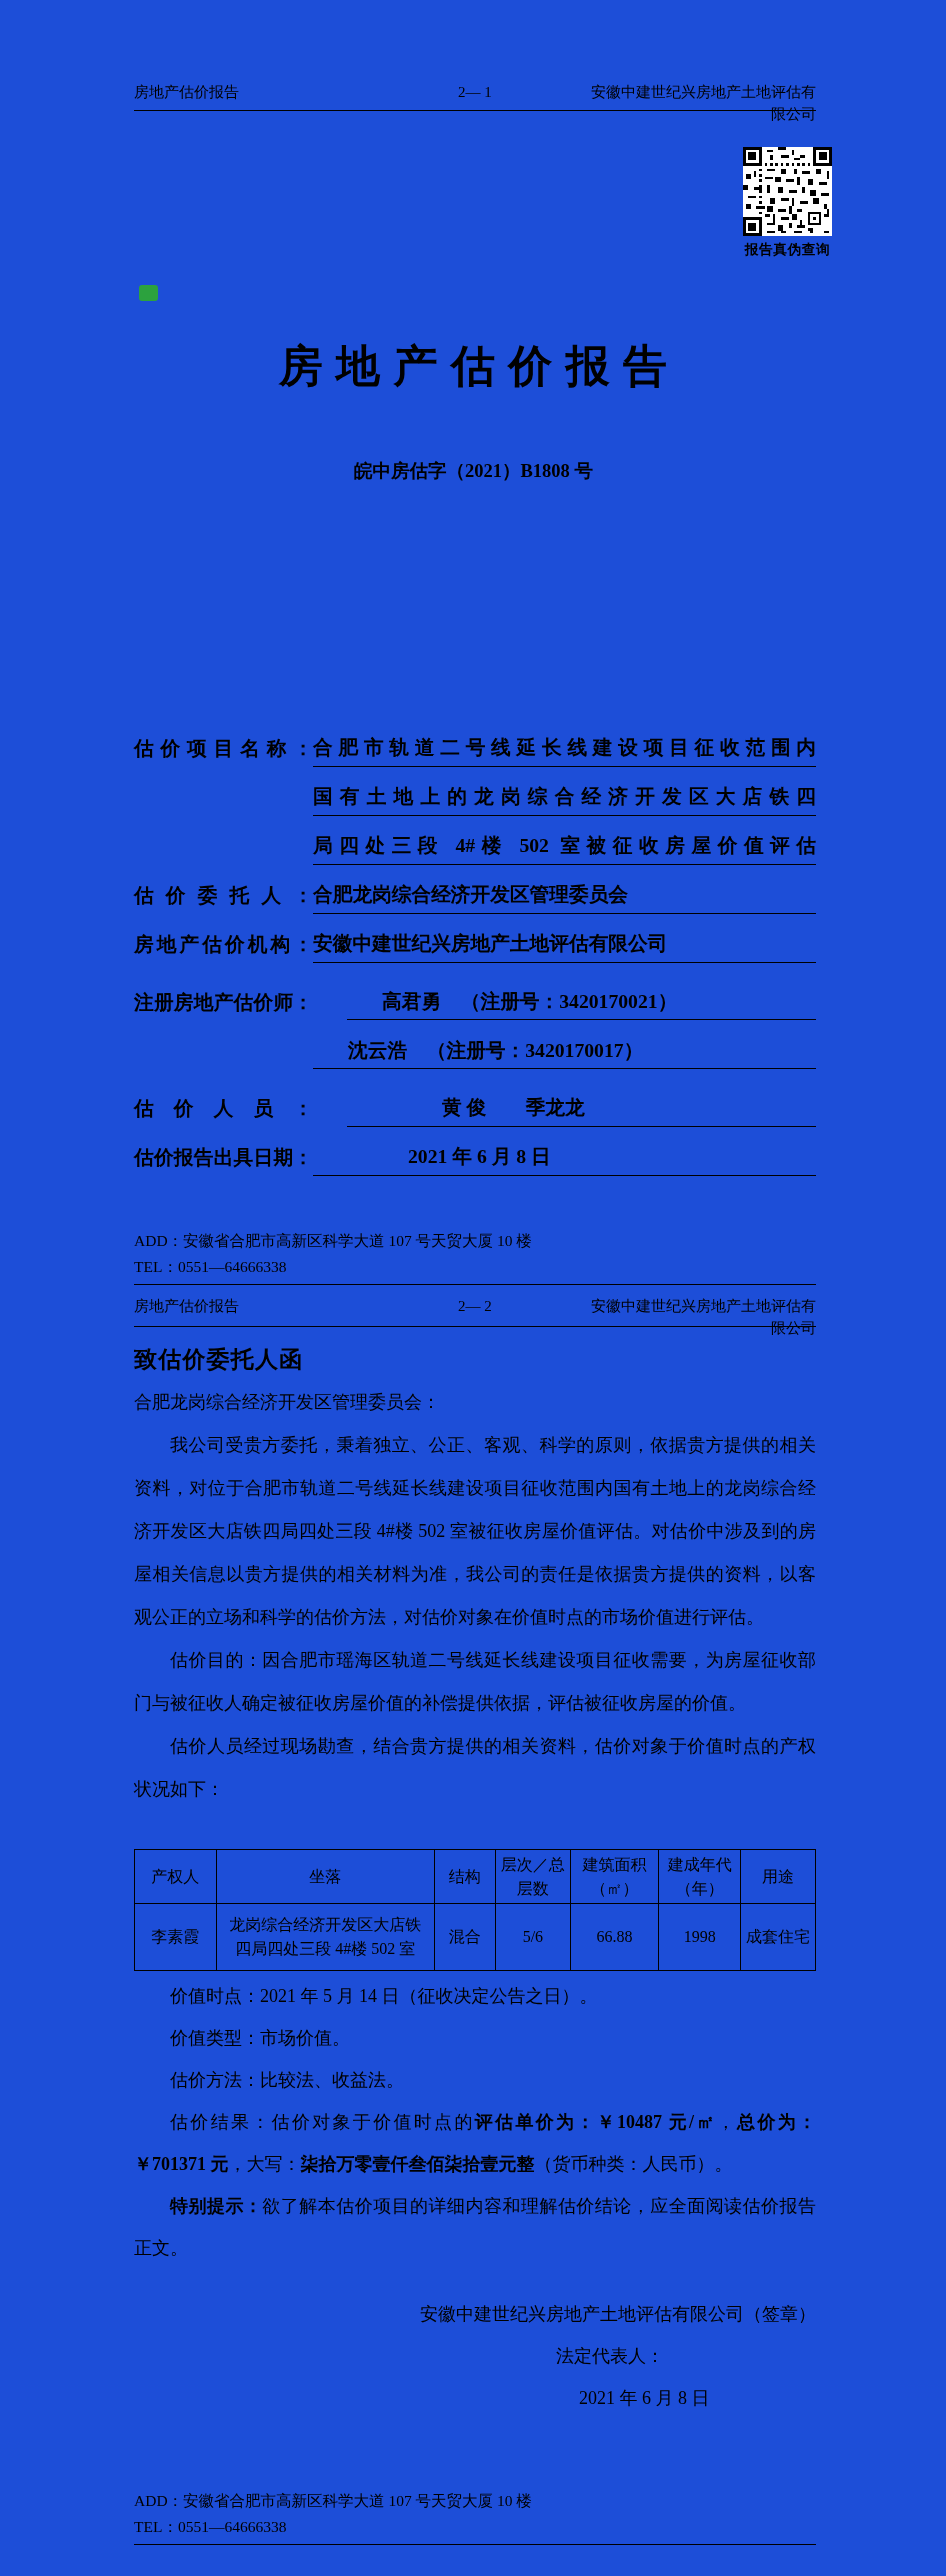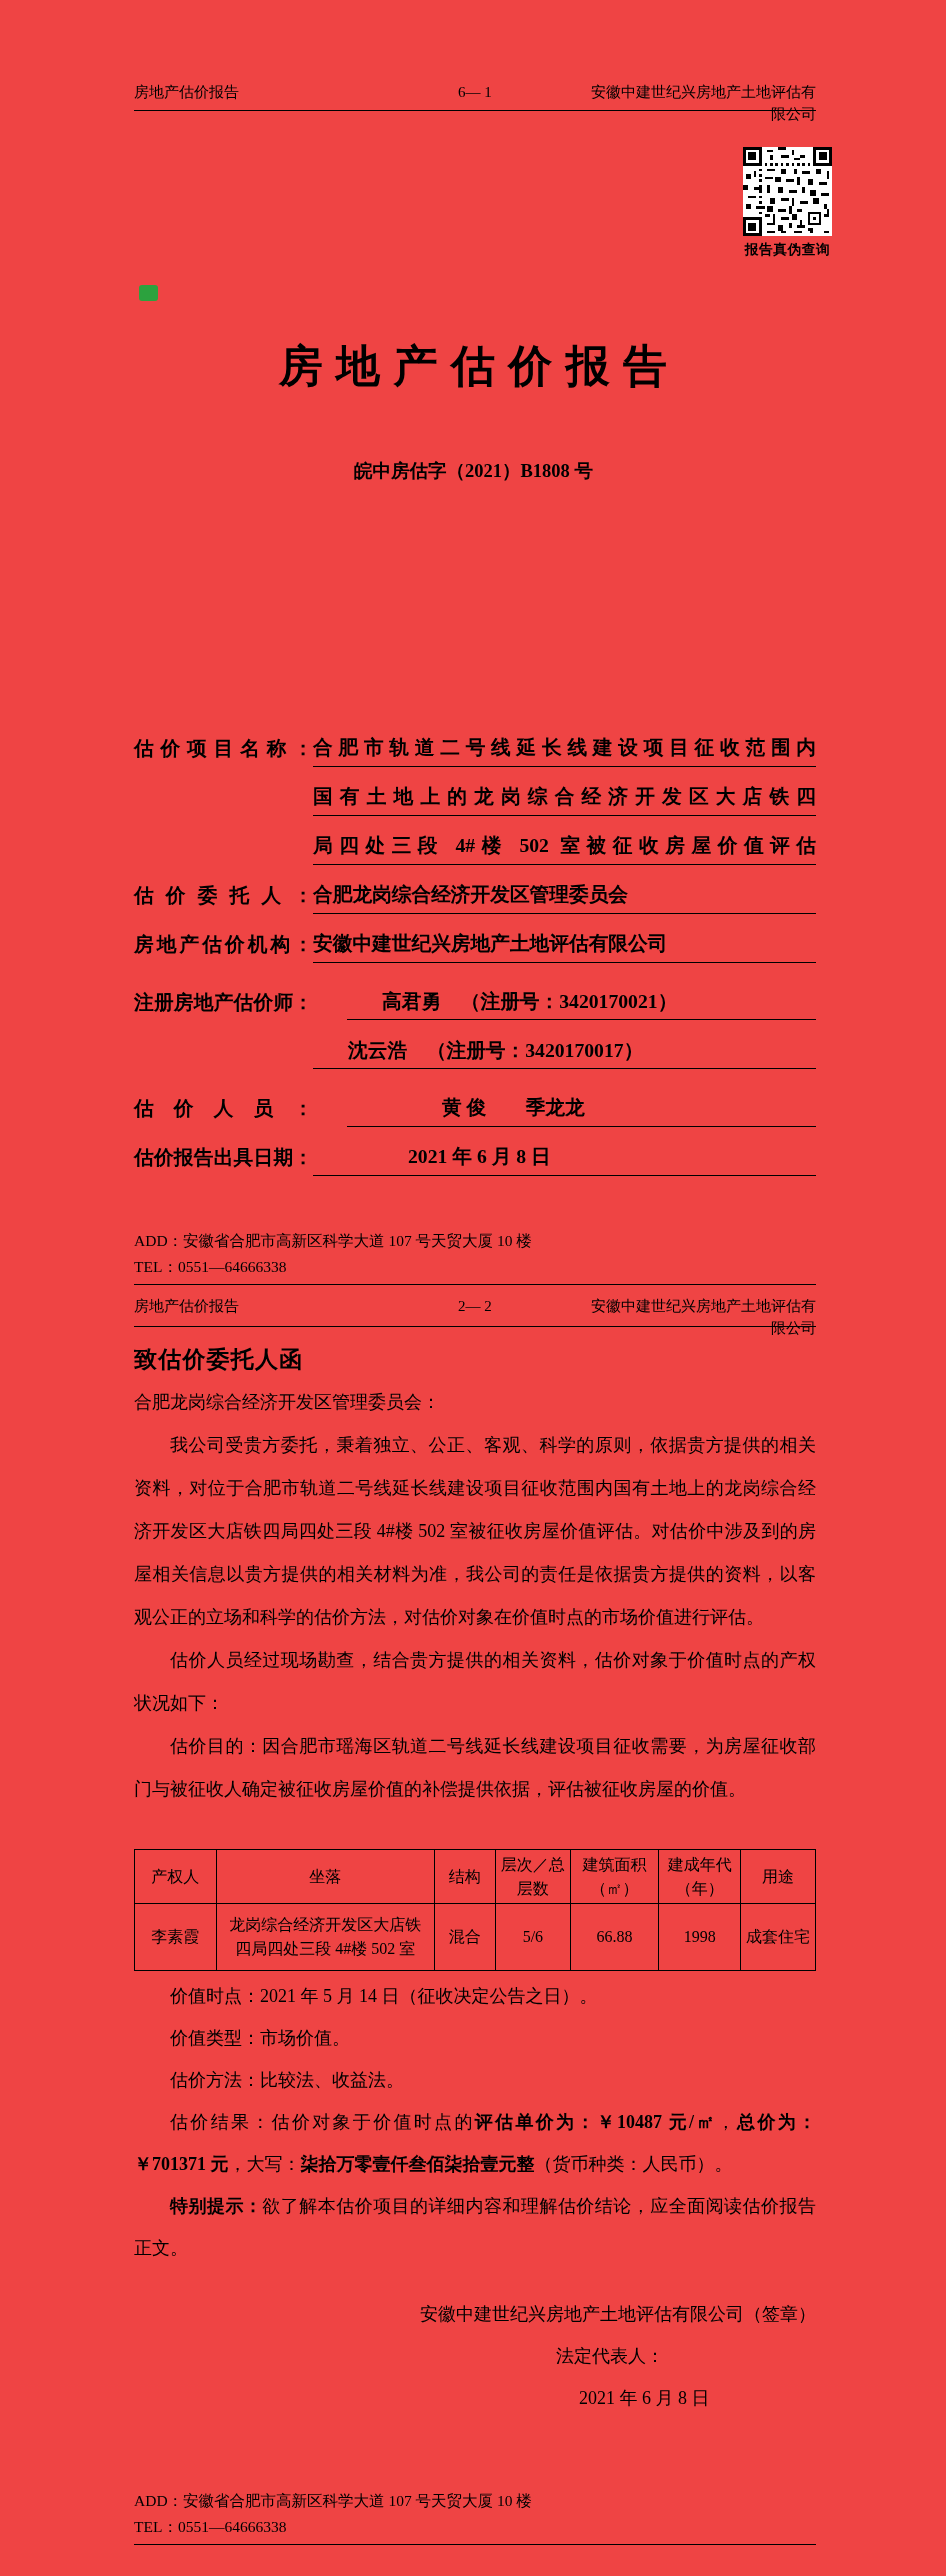--- a/index.html
+++ b/index.html
@@ -1,17 +1,17 @@
 <!DOCTYPE html>
 <html style="font-size:9.5px"><head>
 <meta charset="utf-8">
 <style>
   html,body { margin:0; padding:0; background:#ffffff; }
   .doc {
-    position:relative; width:947px; height:2576px; background:#ef4444;
+    position:relative; width:947px; height:2576px; background:#1d4ed8;
     font-family:"Liberation Serif","DejaVu Serif",serif; color:#000;
     overflow:hidden;
   }
   .abs { position:absolute; }
 
   
   .hdr { left:134px; right:131px; display:flex; align-items:baseline; font-size:15px; line-height:21.5px; }
   .hdr > span { flex:1; }
   .hdr .mid { text-align:center; }
   .hdr .rgt { text-align:right; }
@@ -58,21 +58,21 @@
 
   b { font-weight:bold; }
 </style>
 </head>
 <body>
 
 <div class="doc">
 
   <div class="abs hdr" style="top:82px">
     <span>房地产估价报告</span>
-    <span class="mid">6— 1</span>
+    <span class="mid">2— 1</span>
     <span class="rgt">安徽中建世纪兴房地产土地评估有限公司</span>
   </div>
   <div class="abs rule" style="top:110px"></div>
 
   <div class="abs qrblock" style="top:147px;left:743px">
     <svg viewBox="0 0 33 33" shape-rendering="crispEdges" fill="#000" aria-hidden="true">
       <rect x="0" y="0" width="33" height="33" fill="#fff"></rect>
       <rect x="0" y="0" width="7" height="7"></rect>
         <rect x="1" y="1" width="5" height="5" fill="#fff"></rect>
         <rect x="2" y="2" width="3" height="3"></rect>
@@ -220,22 +220,22 @@
     <span>房地产估价报告</span>
     <span class="mid">2— 2</span>
     <span class="rgt">安徽中建世纪兴房地产土地评估有限公司</span>
   </div>
   <div class="abs rule" style="top:1326px"></div>
 
   <div class="abs letter" style="top:1340px">
     <h2 class="letter-title">致估价委托人函</h2>
     <p class="salutation">合肥龙岗综合经济开发区管理委员会：</p>
     <p class="para">我公司受贵方委托，秉着独立、公正、客观、科学的原则，依据贵方提供的相关资料，对位于合肥市轨道二号线延长线建设项目征收范围内国有土地上的龙岗综合经济开发区大店铁四局四处三段 4#楼 502 室被征收房屋价值评估。对估价中涉及到的房屋相关信息以贵方提供的相关材料为准，我公司的责任是依据贵方提供的资料，以客观公正的立场和科学的估价方法，对估价对象在价值时点的市场价值进行评估。</p>
+    <p class="para">估价目的：因合肥市瑶海区轨道二号线延长线建设项目征收需要，为房屋征收部门与被征收人确定被征收房屋价值的补偿提供依据，评估被征收房屋的价值。</p>
     <p class="para">估价人员经过现场勘查，结合贵方提供的相关资料，估价对象于价值时点的产权状况如下：</p>
-    <p class="para">估价目的：因合肥市瑶海区轨道二号线延长线建设项目征收需要，为房屋征收部门与被征收人确定被征收房屋价值的补偿提供依据，评估被征收房屋的价值。</p>
 
     <table class="own-table">
       <colgroup>
         <col style="width:12%">
           <col style="width:32%">
           <col style="width:9%">
           <col style="width:11%">
           <col style="width:13%">
           <col style="width:12%">
           <col style="width:11%">

